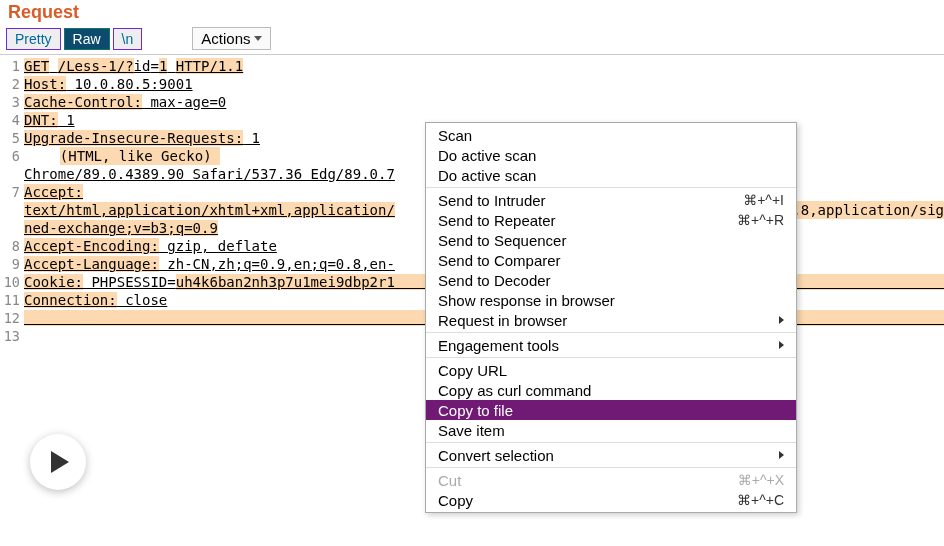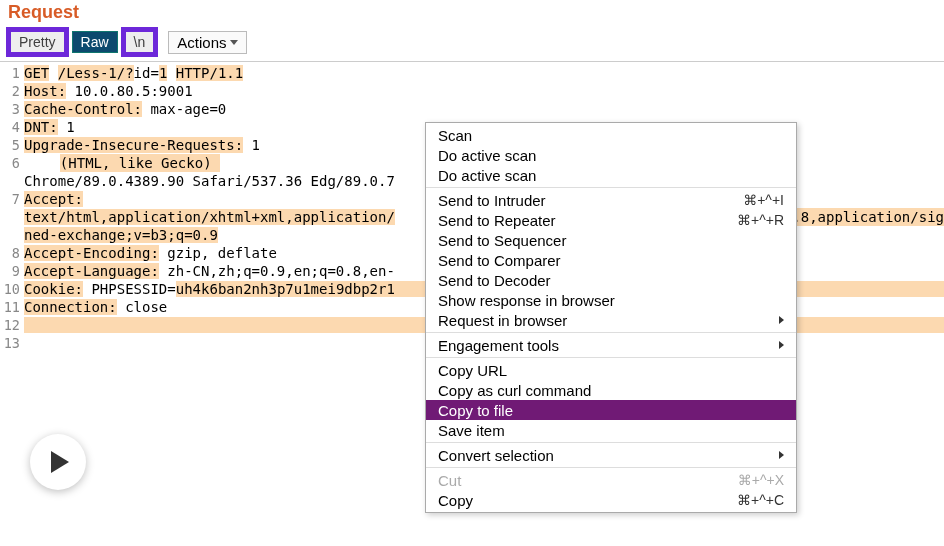--- a/index.html
+++ b/index.html
@@ -24,39 +24,40 @@
   .toolbar {
     display: flex;
     align-items: center;
     gap: 3px;
     padding: 2px 6px 4px 6px;
     border-bottom: 1px solid #ccc;
   }
   .tab-btn {
     font-size: 14px;
     padding: 2px 8px;
-    border: 5px solid #6d28d9;
+    border: 1px solid #6d28d9;
     background: #eee;
     cursor: pointer;
-    color: #404040;
+    color: #0369a1;
   }
   .tab-btn.active {
     background: #0c4a6e;
     color: #fff;
     border: 1px solid #0f766e;
   }
   .actions-btn {
     font-size: 15px;
     padding: 2px 8px;
     border: 1px solid #bbb;
     background: #fafafa;
     cursor: pointer;
     display: flex;
     align-items: center;
     gap: 4px;
+    margin-left: 40px;
   }
   .chevron-down {
     display: inline-block;
     width: 0; height: 0;
     border-left: 4px solid transparent;
     border-right: 4px solid transparent;
     border-top: 5px solid #555;
   }
   .editor {
     font-family: "Menlo","Consolas",monospace;
@@ -75,20 +76,21 @@
     color: #888;
     font-size: 13.5px;
     padding-right: 4px;
     flex-shrink: 0;
     user-select: none;
   }
   .content {
     white-space: pre;
     flex: 1;
     overflow: hidden;
+    text-decoration: underline;
   }
   .hl { background: #fcd9b0; }
   .context-menu {
     position: absolute;
     left: 425px;
     top: 122px;
     width: 372px;
     background: #fff;
     border: 1px solid #aaa;
     box-shadow: 2px 2px 6px rgba(0,0,0,0.2);

